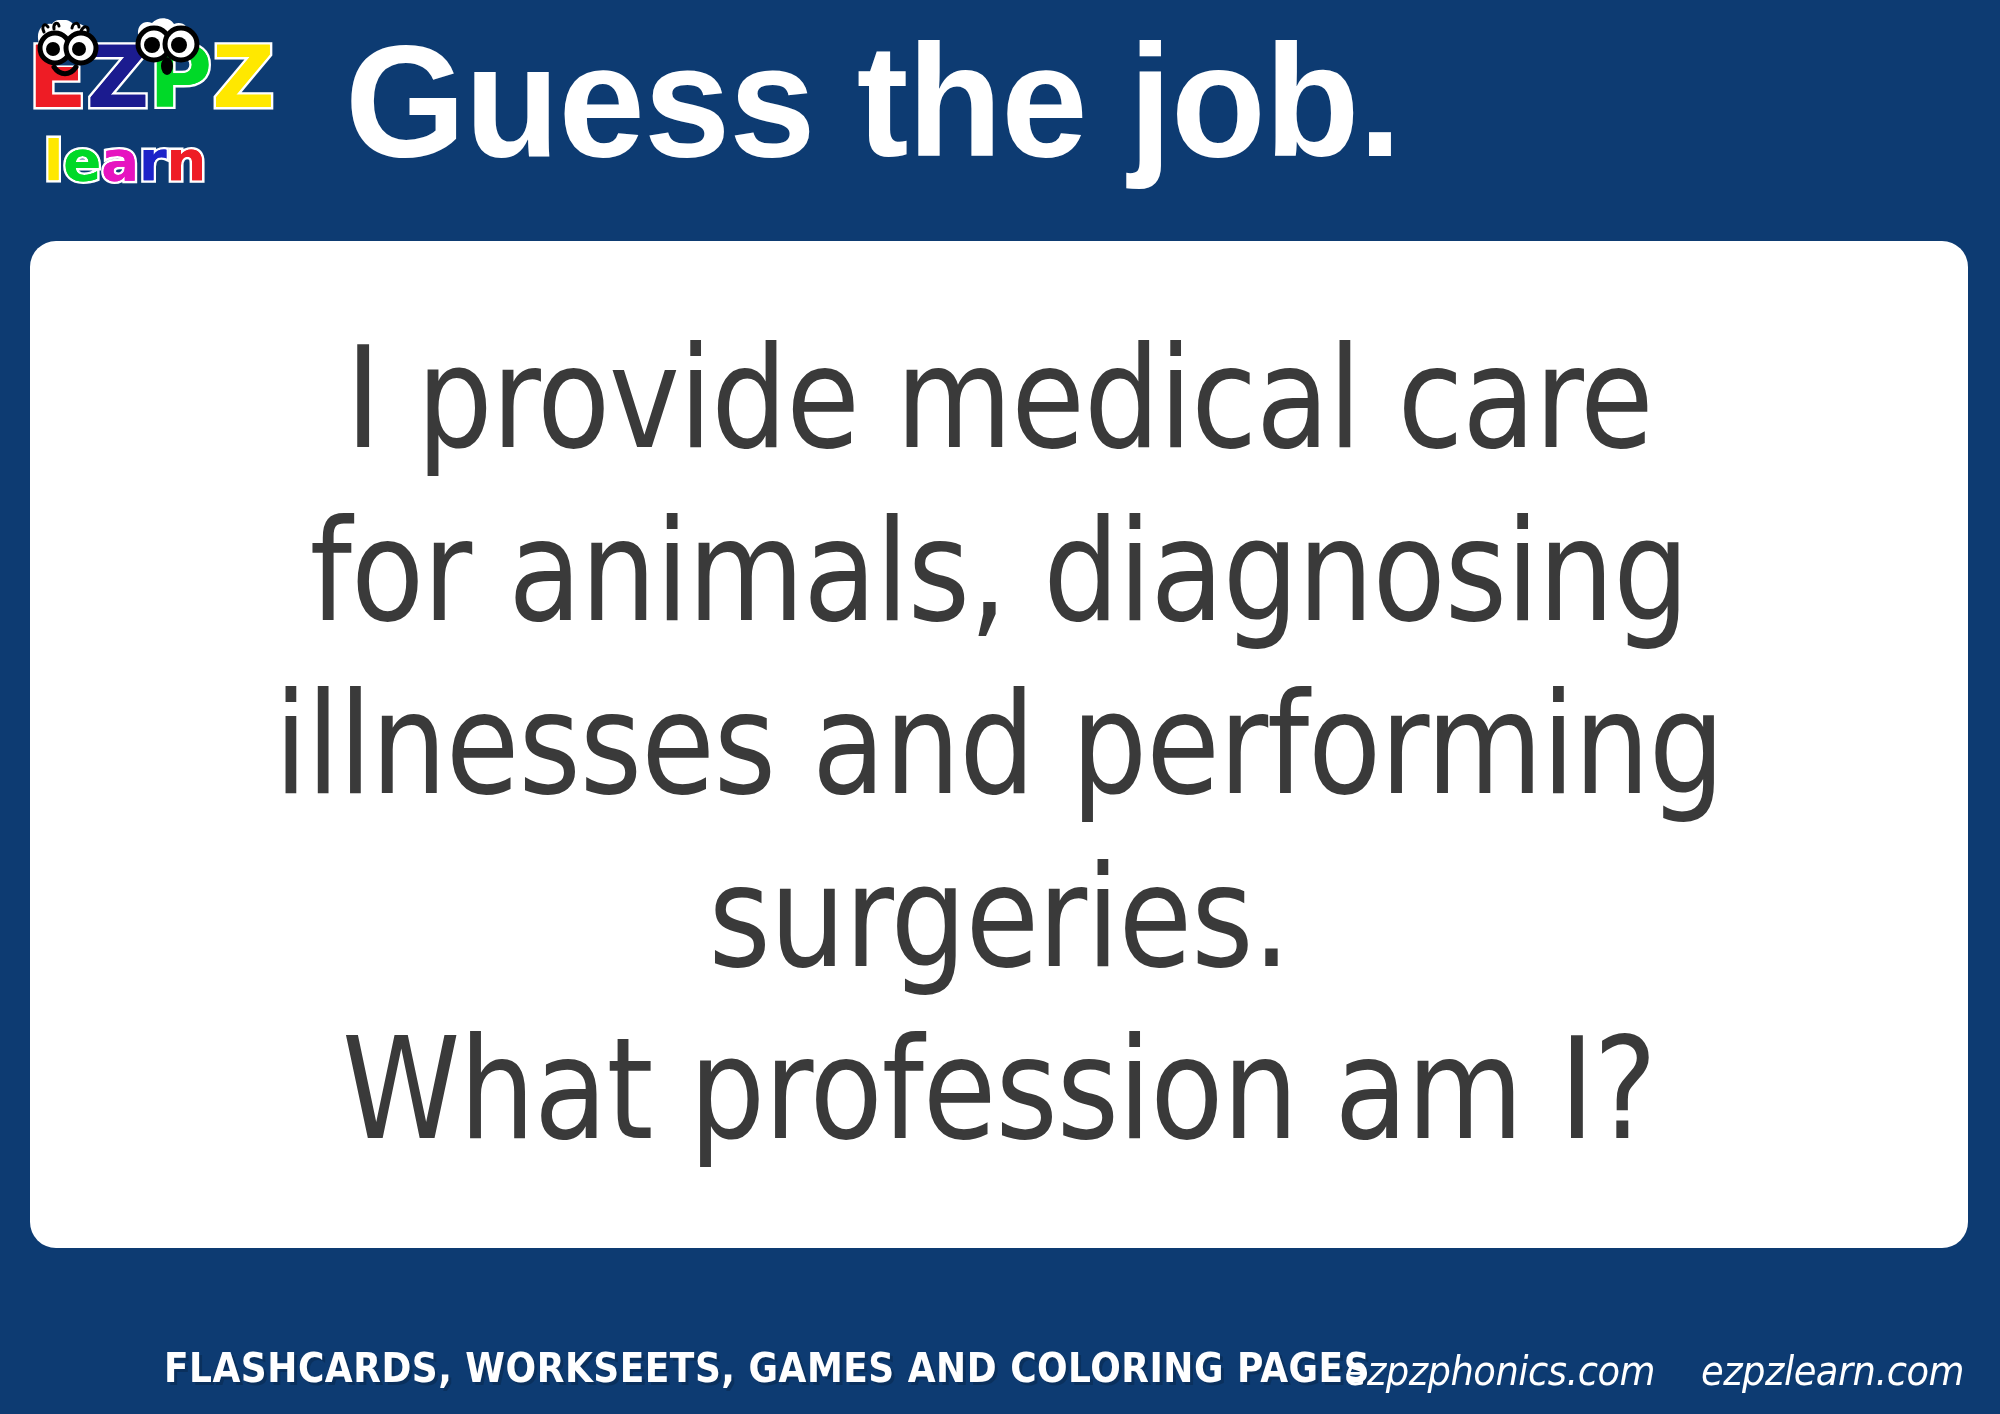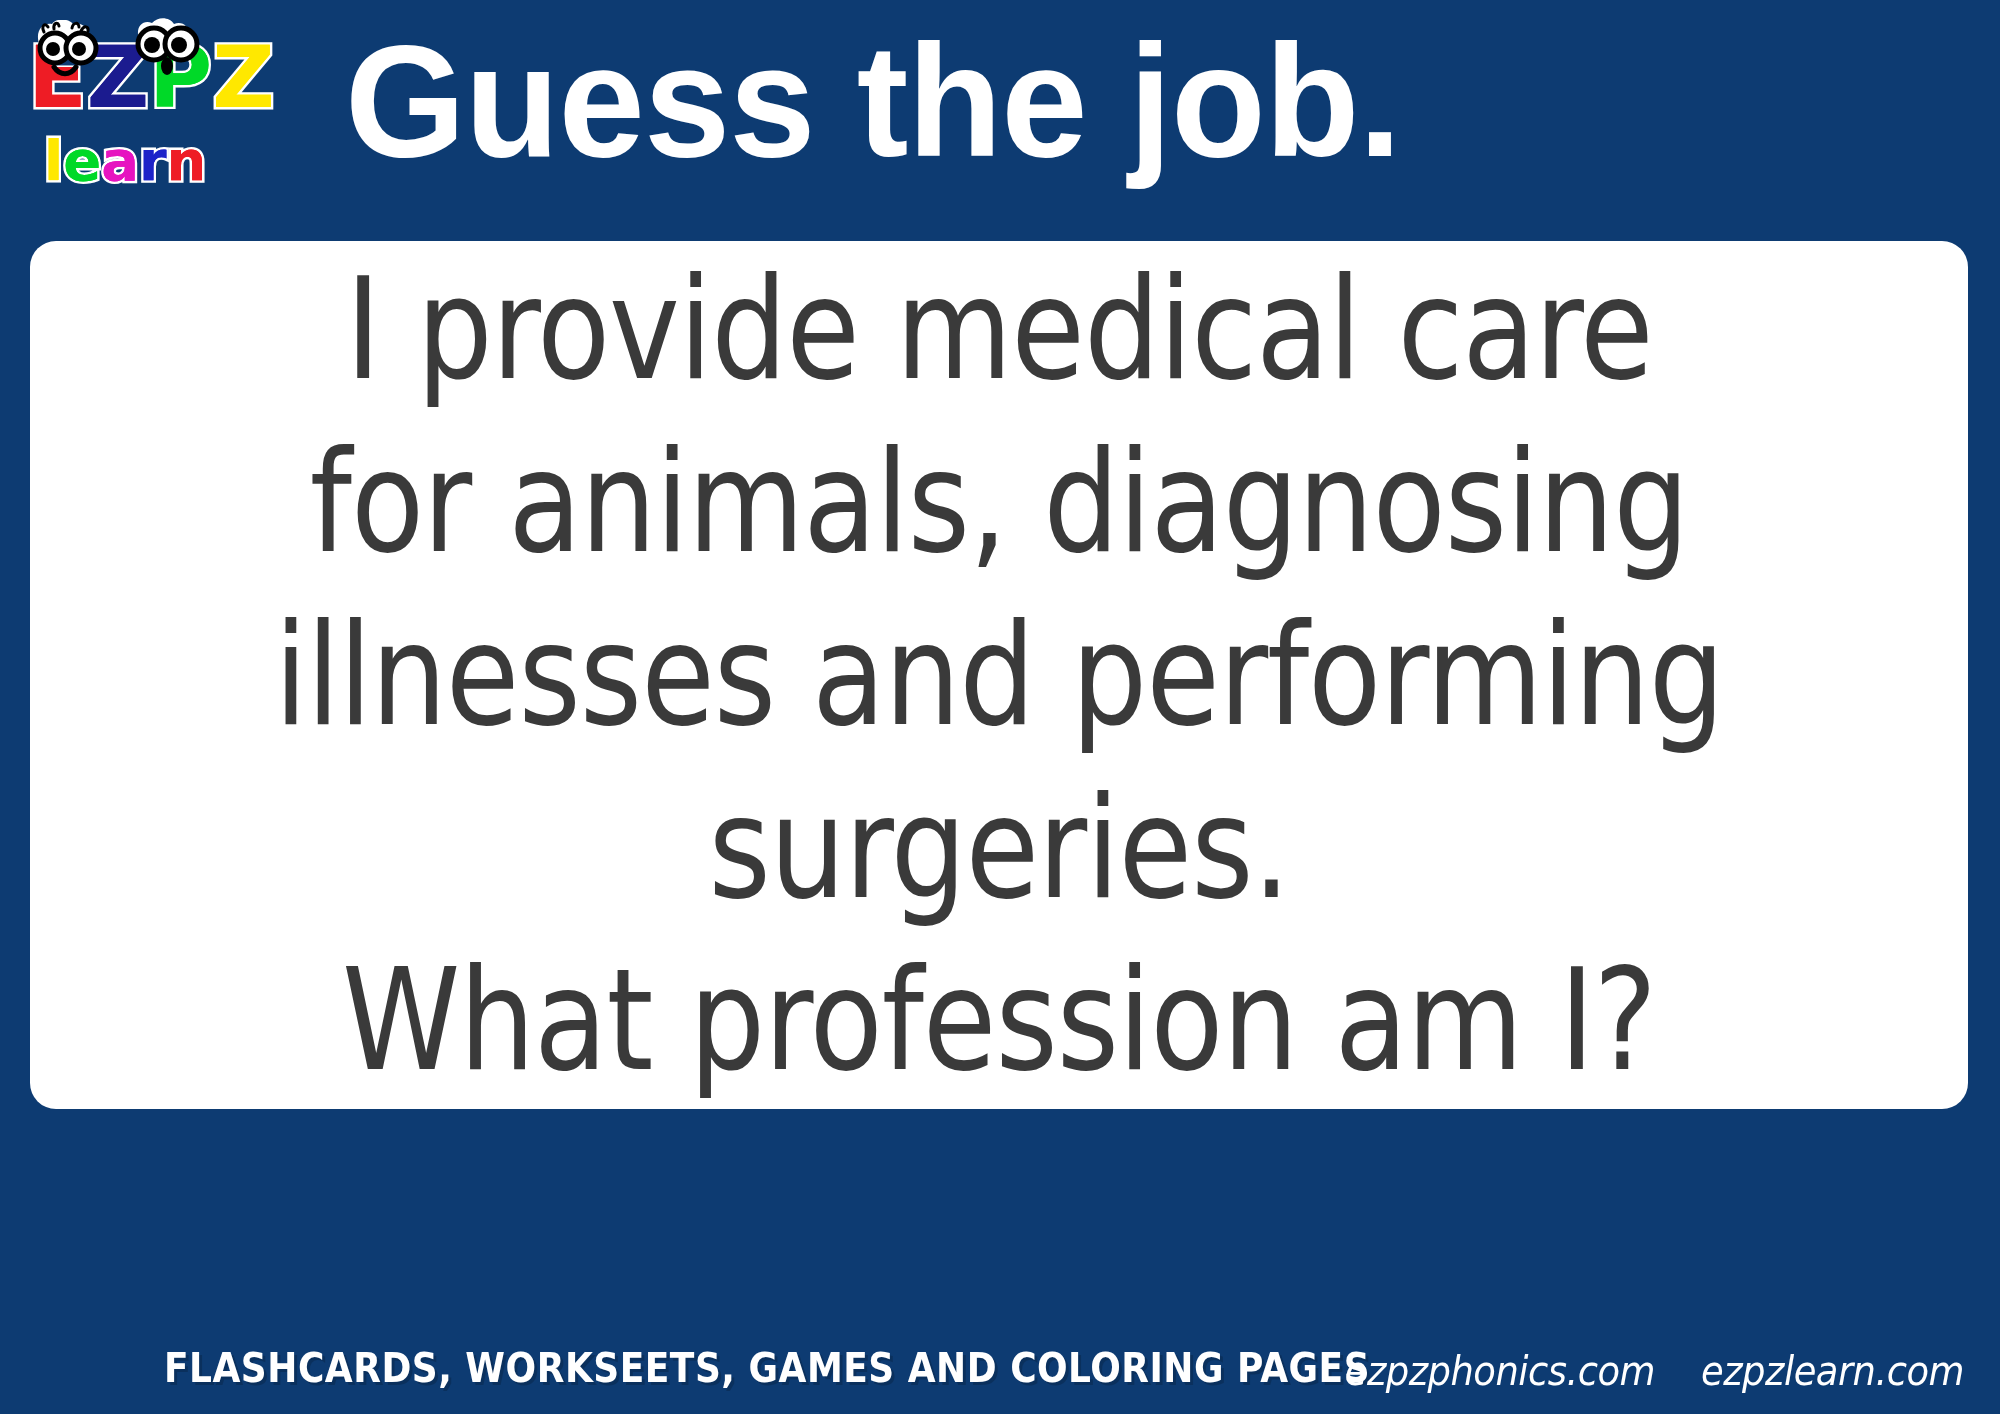--- a/index.html
+++ b/index.html
@@ -57,21 +57,21 @@
     transform: scaleX(0.97);
     transform-origin: left center;
   }
 
   
   .content-card {
     position: absolute;
     left: 30px;
     top: 241px;
     width: 1938px;
-    height: 868px;
+    height: 1007px;
     background: #ffffff;
     border-radius: 26px;
     box-sizing: border-box;
     display: flex;
     flex-direction: column;
     align-items: center;
     justify-content: center;
     overflow: hidden;
   }
 

